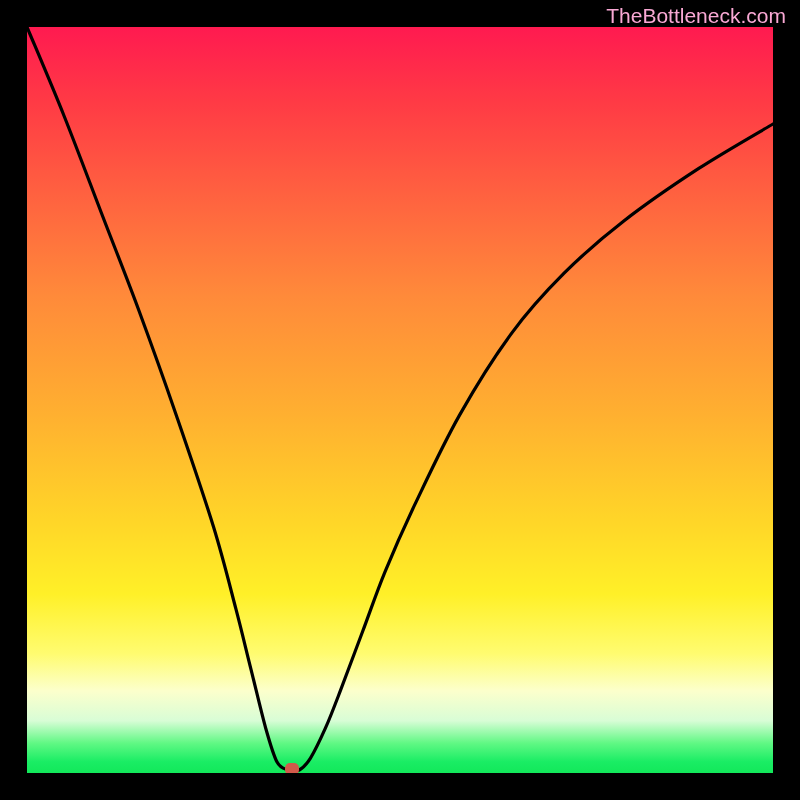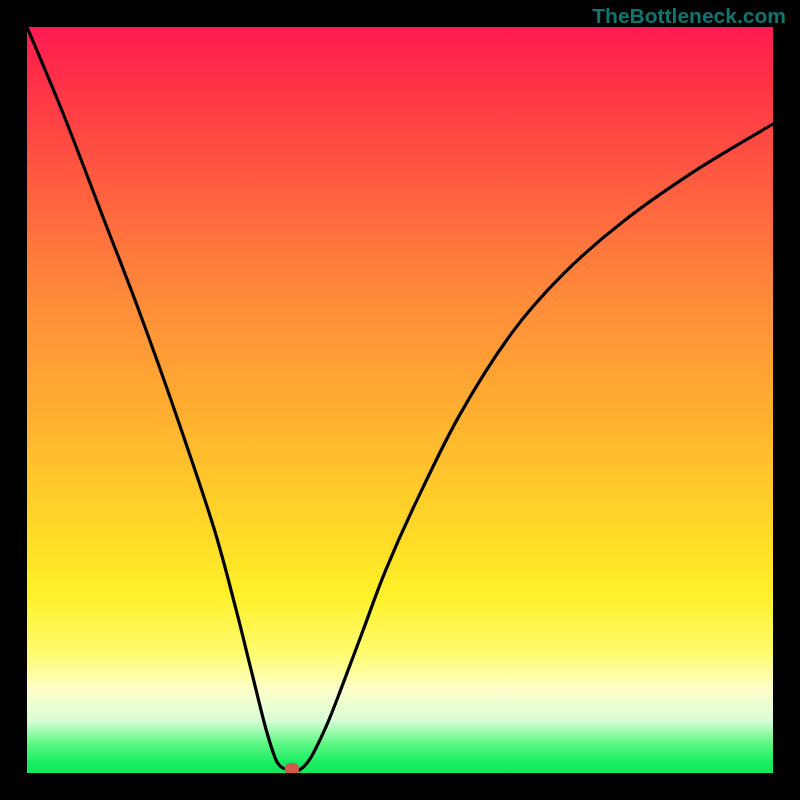--- a/index.html
+++ b/index.html
@@ -8,23 +8,23 @@
     width: 800px;
     height: 800px;
     background: #000;
     position: relative;
     font-family: Arial, sans-serif;
   }
   .watermark {
     position: absolute;
     top: 4px;
     right: 14px;
-    color: #0f766e;
+    color: #f9a8d4;
     font-size: 21px;
-    font-weight: 700;
+    font-weight: 400;
     z-index: 10;
   }
   .plot-area {
     position: absolute;
     left: 27px;
     top: 27px;
     width: 746px;
     height: 746px;
     background: linear-gradient(to bottom,
       #ff1a50 0%,

